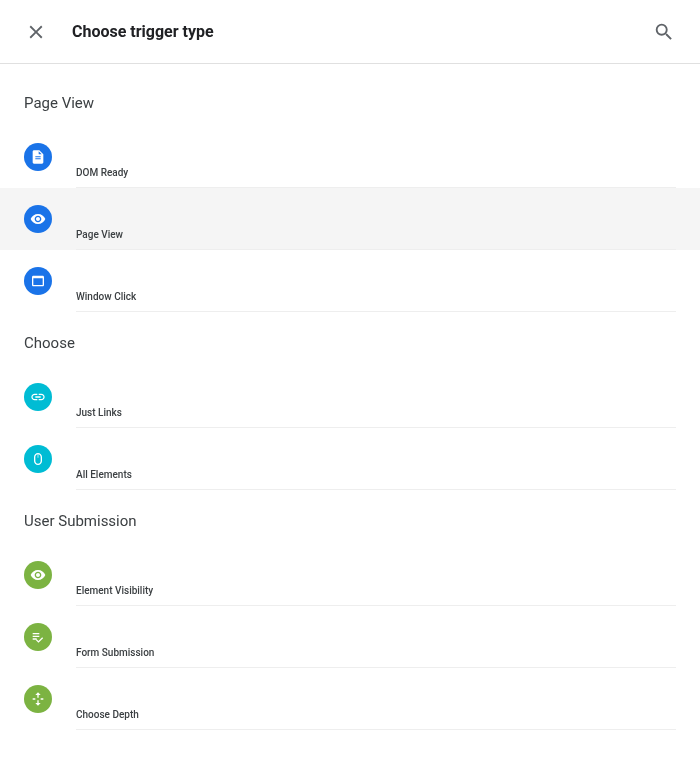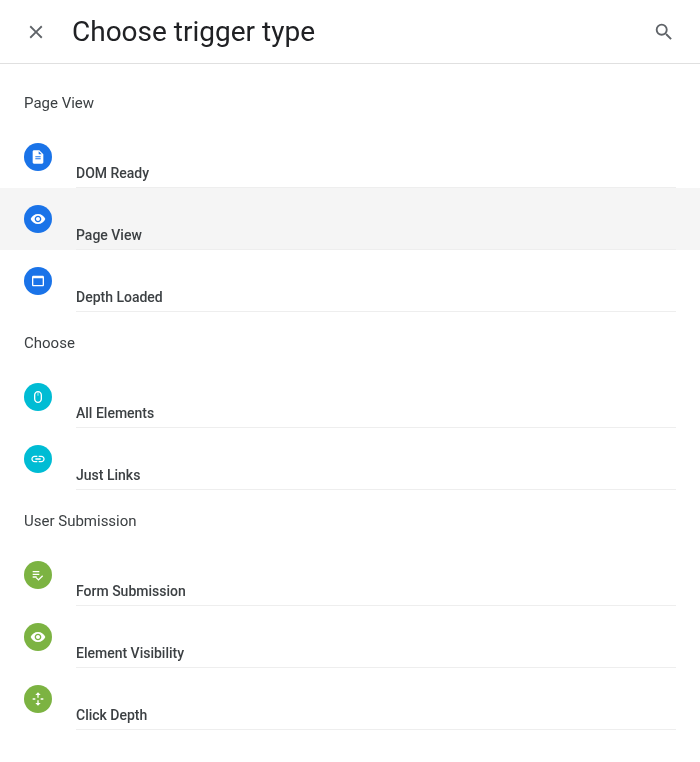--- a/index.html
+++ b/index.html
@@ -26,22 +26,22 @@
     .close-btn {
       width: 24px;
       height: 24px;
       display: flex;
       align-items: center;
       justify-content: center;
       cursor: pointer;
       color: #5f6368;
     }
     .title {
-      font-size: 28px;
-      font-weight: 400;
+      font-size: 16px;
+      font-weight: 700;
       flex: 1;
       color: #202124;
     }
     .search-btn {
       width: 24px;
       height: 24px;
       display: flex;
       align-items: center;
       justify-content: center;
       cursor: pointer;
@@ -69,21 +69,21 @@
       background: #f5f5f5;
     }
     .trigger-label-wrap {
       flex: 1;
       height: 100%;
       display: flex;
       align-items: center;
       border-bottom: 1px solid #eeeeee;
     }
     .trigger-label {
-      font-size: 14px;
+      font-size: 10px;
       font-weight: 500;
       color: #3c4043;
       margin-top: 32px;
     }
     .icon-circle {
       width: 28px;
       height: 28px;
       border-radius: 50%;
       display: flex;
       align-items: center;
@@ -142,76 +142,76 @@
       </div>
   </div>
 
   <div class="trigger-row">
     <div class="icon-circle icon-blue">
       <svg viewBox="0 0 24 24">
           <path d="M19 4H5c-1.1 0-2 .9-2 2v12c0 1.1.9 2 2 2h14c1.1 0 2-.9 2-2V6c0-1.1-.9-2-2-2zm0 14H5V8h14v10z"></path>
         </svg>
     </div>
     <div class="trigger-label-wrap">
-        <span class="trigger-label">Depth Loaded</span>
+        <span class="trigger-label">Window Click</span>
       </div>
   </div>
 
   <div class="section-header">Choose</div>
 
   <div class="trigger-row">
     <div class="icon-circle icon-cyan">
       <svg viewBox="0 0 24 24">
+          <path d="M3.9 12c0-1.71 1.39-3.1 3.1-3.1h4V7H7c-2.76 0-5 2.24-5 5s2.24 5 5 5h4v-1.9H7c-1.71 0-3.1-1.39-3.1-3.1zM8 13h8v-2H8v2zm9-6h-4v1.9h4c1.71 0 3.1 1.39 3.1 3.1s-1.39 3.1-3.1 3.1h-4V17h4c2.76 0 5-2.24 5-5s-2.24-5-5-5z"></path>
+        </svg>
+    </div>
+    <div class="trigger-label-wrap">
+        <span class="trigger-label">Just Links</span>
+      </div>
+  </div>
+
+  <div class="trigger-row">
+    <div class="icon-circle icon-cyan">
+      <svg viewBox="0 0 24 24">
           <path d="M12 3C8.69 3 6 5.69 6 9v6c0 3.31 2.69 6 6 6s6-2.69 6-6V9c0-3.31-2.69-6-6-6zm4 12c0 2.21-1.79 4-4 4s-4-1.79-4-4V9c0-2.03 1.53-3.69 3.5-3.95V10h1V5.05c1.97.26 3.5 1.92 3.5 3.95v6z"></path>
         </svg>
     </div>
     <div class="trigger-label-wrap">
         <span class="trigger-label">All Elements</span>
       </div>
   </div>
 
-  <div class="trigger-row">
-    <div class="icon-circle icon-cyan">
-      <svg viewBox="0 0 24 24">
-          <path d="M3.9 12c0-1.71 1.39-3.1 3.1-3.1h4V7H7c-2.76 0-5 2.24-5 5s2.24 5 5 5h4v-1.9H7c-1.71 0-3.1-1.39-3.1-3.1zM8 13h8v-2H8v2zm9-6h-4v1.9h4c1.71 0 3.1 1.39 3.1 3.1s-1.39 3.1-3.1 3.1h-4V17h4c2.76 0 5-2.24 5-5s-2.24-5-5-5z"></path>
-        </svg>
-    </div>
-    <div class="trigger-label-wrap">
-        <span class="trigger-label">Just Links</span>
-      </div>
-  </div>
-
   <div class="section-header">User Submission</div>
 
   <div class="trigger-row">
     <div class="icon-circle icon-green">
       <svg viewBox="0 0 24 24">
+          <path d="M12 4.5C7 4.5 2.73 7.61 1 12c1.73 4.39 6 7.5 11 7.5s9.27-3.11 11-7.5c-1.73-4.39-6-7.5-11-7.5zM12 17c-2.76 0-5-2.24-5-5s2.24-5 5-5 5 2.24 5 5-2.24 5-5 5zm0-8c-1.66 0-3 1.34-3 3s1.34 3 3 3 3-1.34 3-3-1.34-3-3-3z"></path>
+        </svg>
+    </div>
+    <div class="trigger-label-wrap">
+        <span class="trigger-label">Element Visibility</span>
+      </div>
+  </div>
+
+  <div class="trigger-row">
+    <div class="icon-circle icon-green">
+      <svg viewBox="0 0 24 24">
           <path d="M4 6h10v2H4V6zm0 4h10v2H4v-2zm14.3 2.3l-5.6 5.6-2.7-2.7-1.4 1.4 4.1 4.1 7-7-1.4-1.4zM4 14h6v2H4v-2z"></path>
         </svg>
     </div>
     <div class="trigger-label-wrap">
         <span class="trigger-label">Form Submission</span>
       </div>
   </div>
 
   <div class="trigger-row">
     <div class="icon-circle icon-green">
       <svg viewBox="0 0 24 24">
-          <path d="M12 4.5C7 4.5 2.73 7.61 1 12c1.73 4.39 6 7.5 11 7.5s9.27-3.11 11-7.5c-1.73-4.39-6-7.5-11-7.5zM12 17c-2.76 0-5-2.24-5-5s2.24-5 5-5 5 2.24 5 5-2.24 5-5 5zm0-8c-1.66 0-3 1.34-3 3s1.34 3 3 3 3-1.34 3-3-1.34-3-3-3z"></path>
-        </svg>
-    </div>
-    <div class="trigger-label-wrap">
-        <span class="trigger-label">Element Visibility</span>
-      </div>
-  </div>
-
-  <div class="trigger-row">
-    <div class="icon-circle icon-green">
-      <svg viewBox="0 0 24 24">
           <path d="M12 2l-4 4h3v4h2V6h3l-4-4zm0 20l4-4h-3v-4h-2v4H8l4 4zM4 11h4v2H4v-2zm12 0h4v2h-4v-2z"></path>
         </svg>
     </div>
     <div class="trigger-label-wrap">
-        <span class="trigger-label">Click Depth</span>
+        <span class="trigger-label">Choose Depth</span>
       </div>
   </div>
 
 </div>
 
 </body></html>

